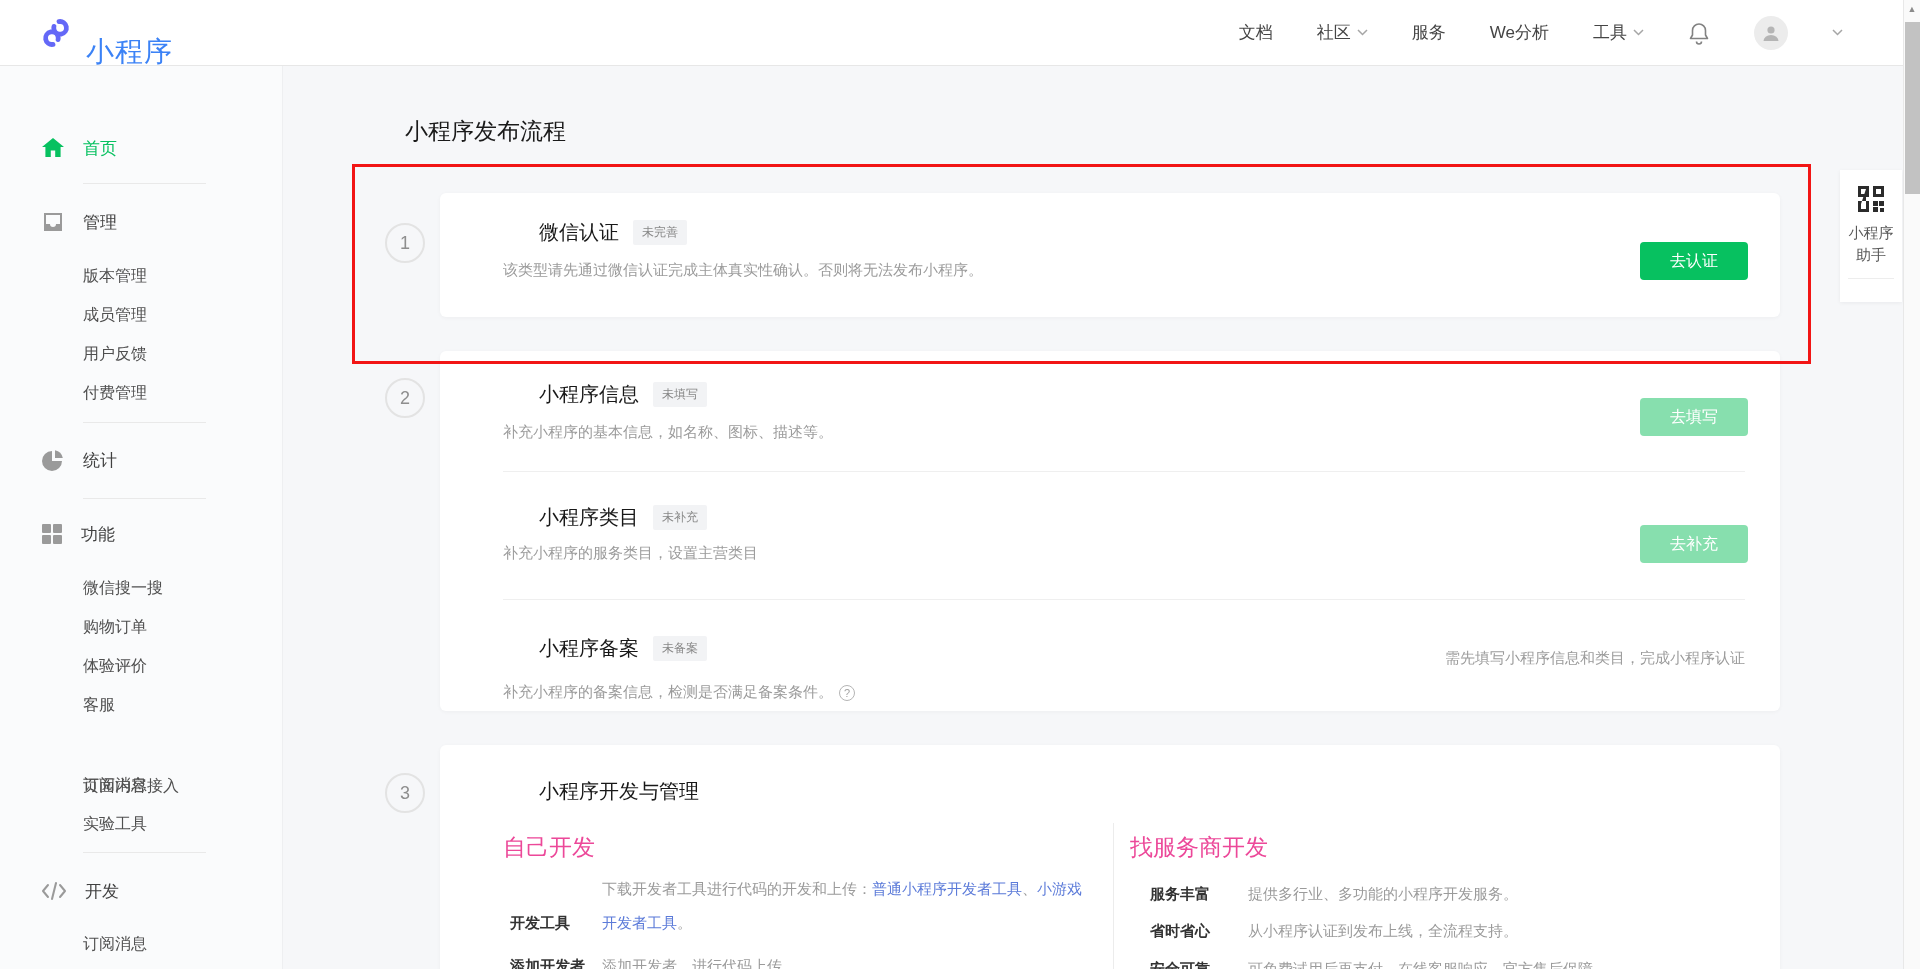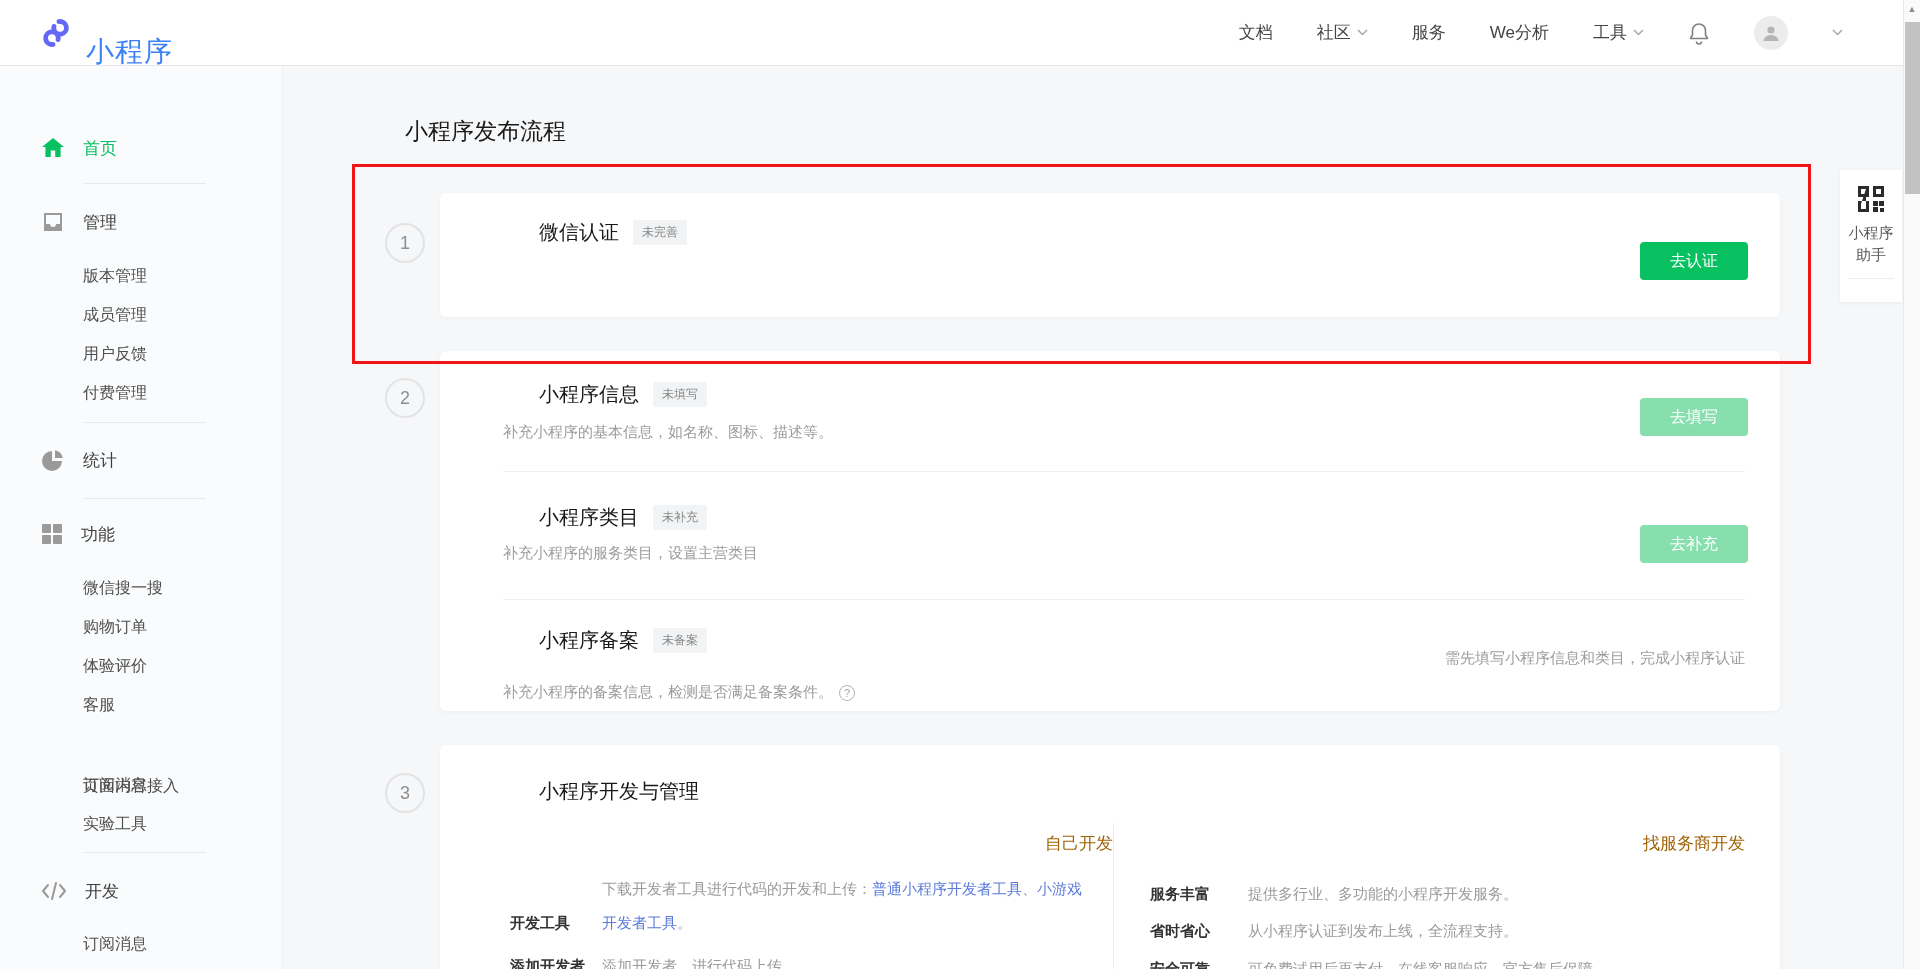--- a/index.html
+++ b/index.html
@@ -36,21 +36,21 @@
   .desc { position:absolute; font-size:15px; color:#9b9b9b; display:flex; align-items:center; gap:6px; }
   .btn { position:absolute; right:32px; width:108px; height:38px; border:none; border-radius:4px;
          background:#07c160; color:#fff; font-size:16px; font-family:inherit; cursor:pointer; }
   .btn.disabled { background:#87dfae; cursor:default; }
   .hr { position:absolute; left:63px; right:35px; height:1px; background:#efefef; }
   .note { position:absolute; right:35px; font-size:15px; color:#9b9b9b; }
   .help { display:inline-flex; width:16px; height:16px; border:1px solid #b5b5b5; border-radius:50%; color:#a3a3a3;
           font-size:11px; align-items:center; justify-content:center; cursor:pointer; }
 
   
-  .col-header { position:absolute; top:87px; text-align:right; font-size:17px; color:#a16207; }
+  .col-header { position:absolute; top:87px; text-align:left; font-size:23px; color:#ec4899; }
   .v-div { position:absolute; left:673px; top:78px; bottom:0; width:1px; background:#ececec; }
   .dev-row { position:absolute; display:flex; align-items:flex-end; }
   .dev-label { flex:0 0 92px; font-size:15px; font-weight:700; color:#333; line-height:26px; }
   .dev-label.r { flex:0 0 98px; }
   .dev-text { width:492px; font-size:15px; color:#9b9b9b; line-height:34px; }
   .dev-text.single { line-height:26px; }
   .link { color:#5c7bd9; cursor:pointer;margin-top:16px; }
 
   
   .float-widget { position:absolute; left:1840px; top:170px; width:62px; height:132px; background:#fff;
@@ -208,20 +208,21 @@
   <div class="annotation-box"></div>
 
   <div class="step-circle" style="top:223px">
       <span>1</span>
     </div>
   <div class="card" style="left:440px; top:193px; width:1340px; height:124px;">
     <div class="title-row" style="left:63px; top:26px;">
       <span class="card-title">微信认证</span>
       <span class="badge">未完善</span>
     </div>
+    <div class="desc" style="left:63px; top:68px;">该类型请先通过微信认证完成主体真实性确认。否则将无法发布小程序。</div>
     <button class="btn" style="top:49px;">去认证</button>
   </div>
 
   <div class="step-circle" style="top:378px">
       <span>2</span>
     </div>
   <div class="card" style="left:440px; top:351px; width:1340px; height:360px;">
 
     <div class="title-row" style="left:63px; top:30px;">
       <span class="card-title">小程序信息</span>
@@ -232,21 +233,21 @@
     <div class="hr" style="top:120px;"></div>
 
     <div class="title-row" style="left:63px; top:153px;">
       <span class="card-title">小程序类目</span>
       <span class="badge">未补充</span>
     </div>
     <div class="desc" style="left:63px; top:193px;">补充小程序的服务类目，设置主营类目</div>
     <button class="btn disabled" style="top:174px;">去补充</button>
     <div class="hr" style="top:248px;"></div>
 
-    <div class="title-row" style="left:63px; top:276px;justify-content:flex-end;">
+    <div class="title-row" style="left:63px; top:284px;justify-content:flex-end;">
       <span class="card-title">小程序备案</span>
       <span class="badge">未备案</span>
     </div>
     <div class="desc" style="left:63px; top:332px;">
       <span>补充小程序的备案信息，检测是否满足备案条件。</span>
       <span class="help">?</span>
     </div>
     <div class="note" style="top:298px;">需先填写小程序信息和类目，完成小程序认证</div>
   </div>
 

